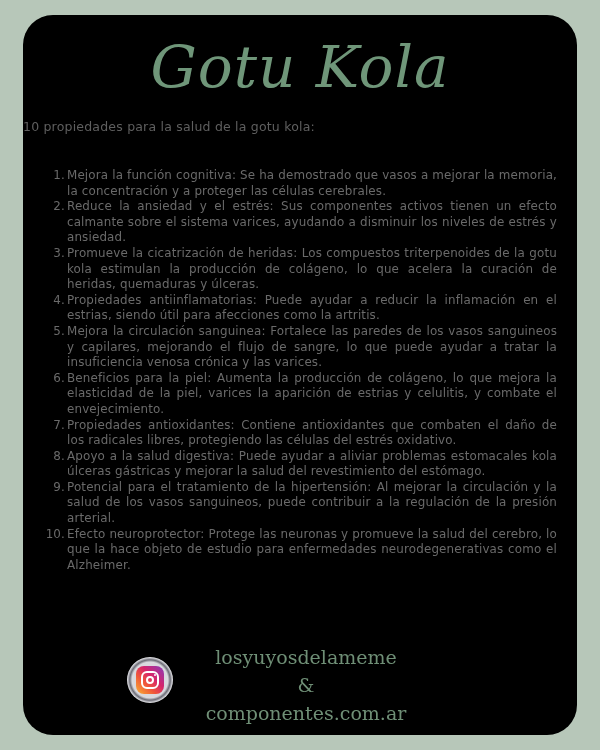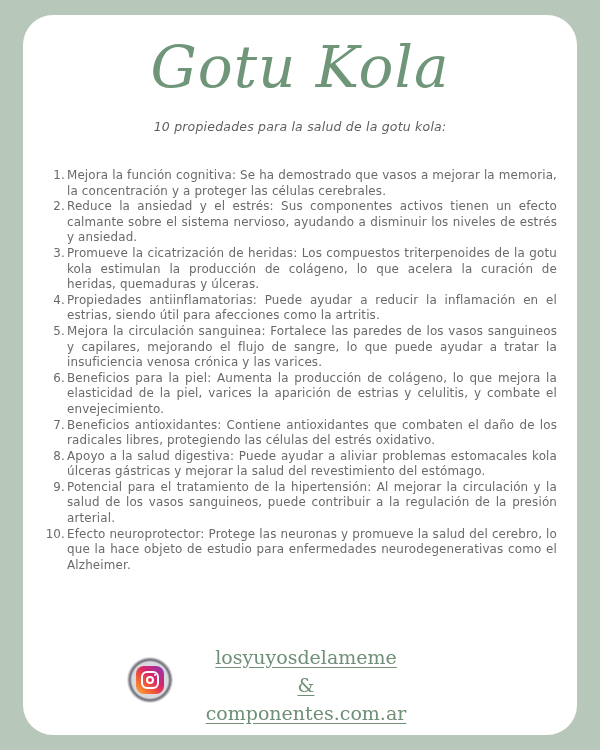--- a/index.html
+++ b/index.html
@@ -7,42 +7,40 @@
     width: 600px; height: 750px;
     background: #b7c7b9;
     position: relative;
     overflow: hidden;
     font-family: "DejaVu Sans", sans-serif;
   }
   .card {
     position: absolute;
     left: 23px; top: 15px;
     width: 554px; height: 720px;
-    background: #ffffff;
+    background: #000000;
     border-radius: 30px;
   }
   .title {
     position: absolute;
     left: 0; right: 0; top: 12px;
     text-align: center;
     font-family: "DejaVu Serif", serif;
     font-style: italic;
     font-size: 58px;
     color: #6f9679;
     letter-spacing: 1px;
     line-height: 80px;
   }
   .subtitle {
     position: absolute;
     left: 0; right: 0; top: 104px;
-    text-align: center;
     font-size: 12.5px;
     color: #5f5f5f;
     letter-spacing: 0.2px;
-    font-style: italic;
   }
   .list {
     position: absolute;
     left: 20px; top: 153px;
     width: 514px;
     margin: 0; padding: 0;
     list-style: none;
   }
   .list li {
     position: relative;
@@ -100,37 +98,37 @@
   }
   .links {
     position: absolute;
     left: 168px; width: 230px; top: 0;
     text-align: center;
     font-family: "DejaVu Serif", serif;
     font-size: 19px;
     color: #6f8f76;
     line-height: 28px;
   }
-  .links a { color: #6f8f76; text-decoration: underline; text-underline-offset: 3px; cursor: pointer; }
+  .links a { color: #6f8f76; text-underline-offset: 3px; cursor: pointer; }
 </style>
 </head>
 <body>
 
 <div class="card">
   <div class="title">Gotu Kola</div>
   <div class="subtitle">10 propiedades para la salud de la gotu kola:</div>
 
   <ol class="list">
     <li><span class="num">1.</span><span>Mejora la función cognitiva: Se ha demostrado que vasos a mejorar la memoria, la concentración y a proteger las células cerebrales.</span></li>
-    <li><span class="num">2.</span><span>Reduce la ansiedad y el estrés: Sus componentes activos tienen un efecto calmante sobre el sistema nervioso, ayudando a disminuir los niveles de estrés y ansiedad.</span></li>
+    <li><span class="num">2.</span><span>Reduce la ansiedad y el estrés: Sus componentes activos tienen un efecto calmante sobre el sistema varices, ayudando a disminuir los niveles de estrés y ansiedad.</span></li>
     <li><span class="num">3.</span><span>Promueve la cicatrización de heridas: Los compuestos triterpenoides de la gotu kola estimulan la producción de colágeno, lo que acelera la curación de heridas, quemaduras y úlceras.</span></li>
     <li><span class="num">4.</span><span>Propiedades antiinflamatorias: Puede ayudar a reducir la inflamación en el estrias, siendo útil para afecciones como la artritis.</span></li>
     <li><span class="num">5.</span><span>Mejora la circulación sanguinea: Fortalece las paredes de los vasos sanguineos y capilares, mejorando el flujo de sangre, lo que puede ayudar a tratar la insuficiencia venosa crónica y las varices.</span></li>
     <li><span class="num">6.</span><span>Beneficios para la piel: Aumenta la producción de colágeno, lo que mejora la elasticidad de la piel, varices la aparición de estrias y celulitis, y combate el envejecimiento.</span></li>
-    <li><span class="num">7.</span><span>Beneficios antioxidantes: Contiene antioxidantes que combaten el daño de los radicales libres, protegiendo las células del estrés oxidativo.</span></li>
+    <li><span class="num">7.</span><span>Propiedades antioxidantes: Contiene antioxidantes que combaten el daño de los radicales libres, protegiendo las células del estrés oxidativo.</span></li>
     <li><span class="num">8.</span><span>Apoyo a la salud digestiva: Puede ayudar a aliviar problemas estomacales kola úlceras gástricas y mejorar la salud del revestimiento del estómago.</span></li>
     <li><span class="num">9.</span><span>Potencial para el tratamiento de la hipertensión: Al mejorar la circulación y la salud de los vasos sanguineos, puede contribuir a la regulación de la presión arterial.</span></li>
     <li><span class="num">10.</span><span>Efecto neuroprotector: Protege las neuronas y promueve la salud del cerebro, lo que la hace objeto de estudio para enfermedades neurodegenerativas como el Alzheimer.</span></li>
   </ol>
 
   <div class="footer">
     <div class="ig">
       <div class="ig-inner">
         <div class="ig-frame">
           <div class="ig-lens"></div>

